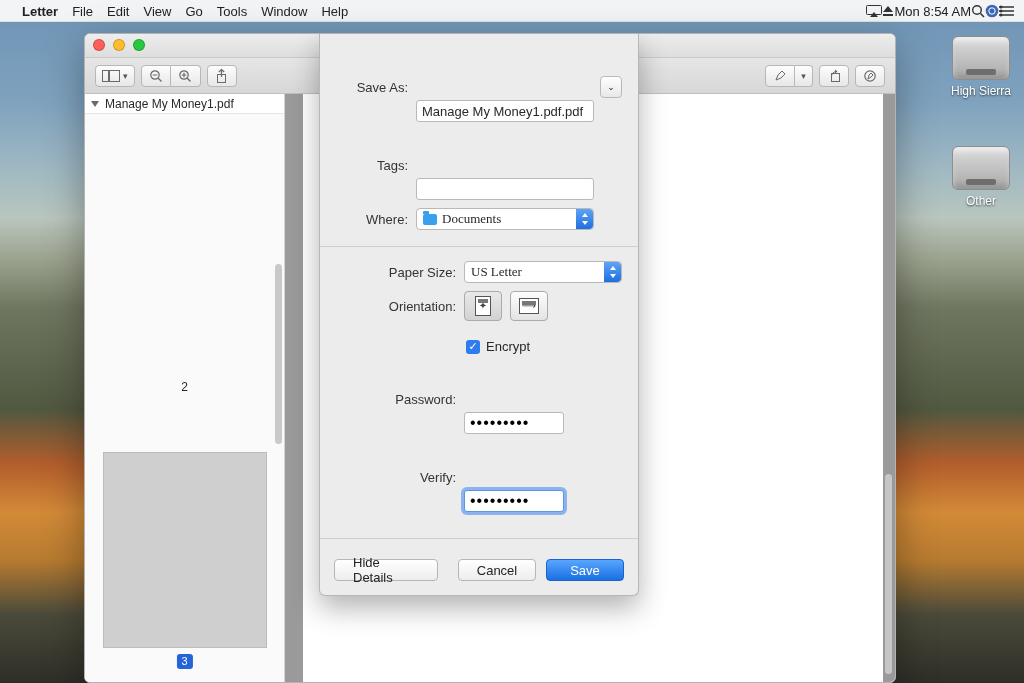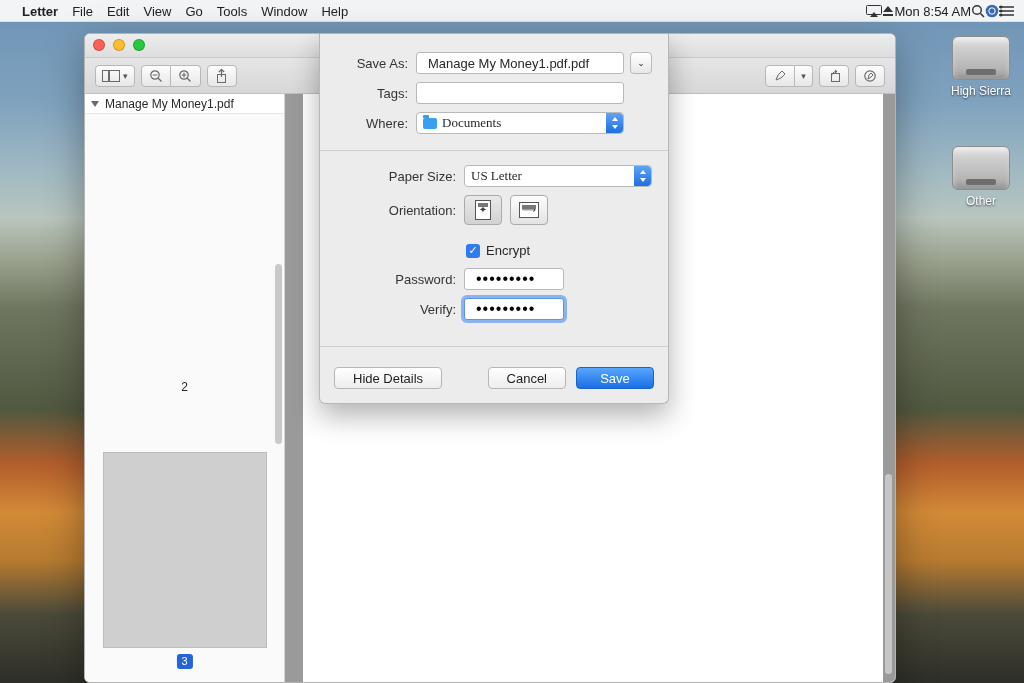--- a/index.html
+++ b/index.html
@@ -97,33 +97,33 @@
   .page-num { position:absolute; left:50%; transform:translateX(-50%); font-size:12px; }
   .page-badge { background:#2563d8; color:#fff; padding:0 5px; border-radius:3px; font-size:11px; line-height:15px; display:inline-block; }
   .sidebar-scrollbar{ position:absolute; right:2px; top:150px; width:7px; height:180px; background:#c9c9c9; border-radius:4px; }
 
   .canvas { flex:1; background:#9a9a9a; position:relative; }
   .page { position:absolute; top:0; left:18px; width:580px; height:100%; background:#fff; }
   .canvas-scrollbar{ position:absolute; right:3px; top:380px; width:7px; height:200px; background:#c6c6c6; border-radius:4px; }
 
   
   .sheet {
-    position:absolute; top:0; left:234px; width:350px;
+    position:absolute; top:0; left:234px; width:320px;
     background:#ececec; border:1px solid #b7b7b7; border-top:none;
     border-radius:0 0 6px 6px;
     box-shadow:0 12px 28px rgba(0,0,0,0.3);
     padding-top:14px;
   }
   .sheet .sec { padding:4px 16px; }
   .form-row { display:flex; align-items:center; margin-bottom:8px; }
   .form-row label { width:72px; text-align:right; margin-right:8px; font-size:13px; color:#333; }
   .form-row.inset label { width:120px; }
   .text-input {
     flex:1; height:22px; border:1px solid #b9b9b9; border-radius:3px;
-    background:#fff; padding:0 11px; font-size:13px; display:flex; align-items:center;
+    background:#fff; padding:0 5px; font-size:13px; display:flex; align-items:center;margin-top:48px;
   }
   .focus-ring { box-shadow:0 0 0 3px rgba(62,133,238,0.55); border-color:#5a95e6; }
   .disclosure-btn{
     width:22px;height:22px;margin-left:6px;border:1px solid #b9b9b9;border-radius:4px;
     background:linear-gradient(#fff,#e8e8e8);display:flex;align-items:center;justify-content:center;
   }
   .popup {
     flex:1; height:22px; border:1px solid #b9b9b9; border-radius:4px;
     background:#fff; display:flex; align-items:center; padding:0 4px 0 6px; position:relative;font-family:Liberation Serif, serif;
   }

